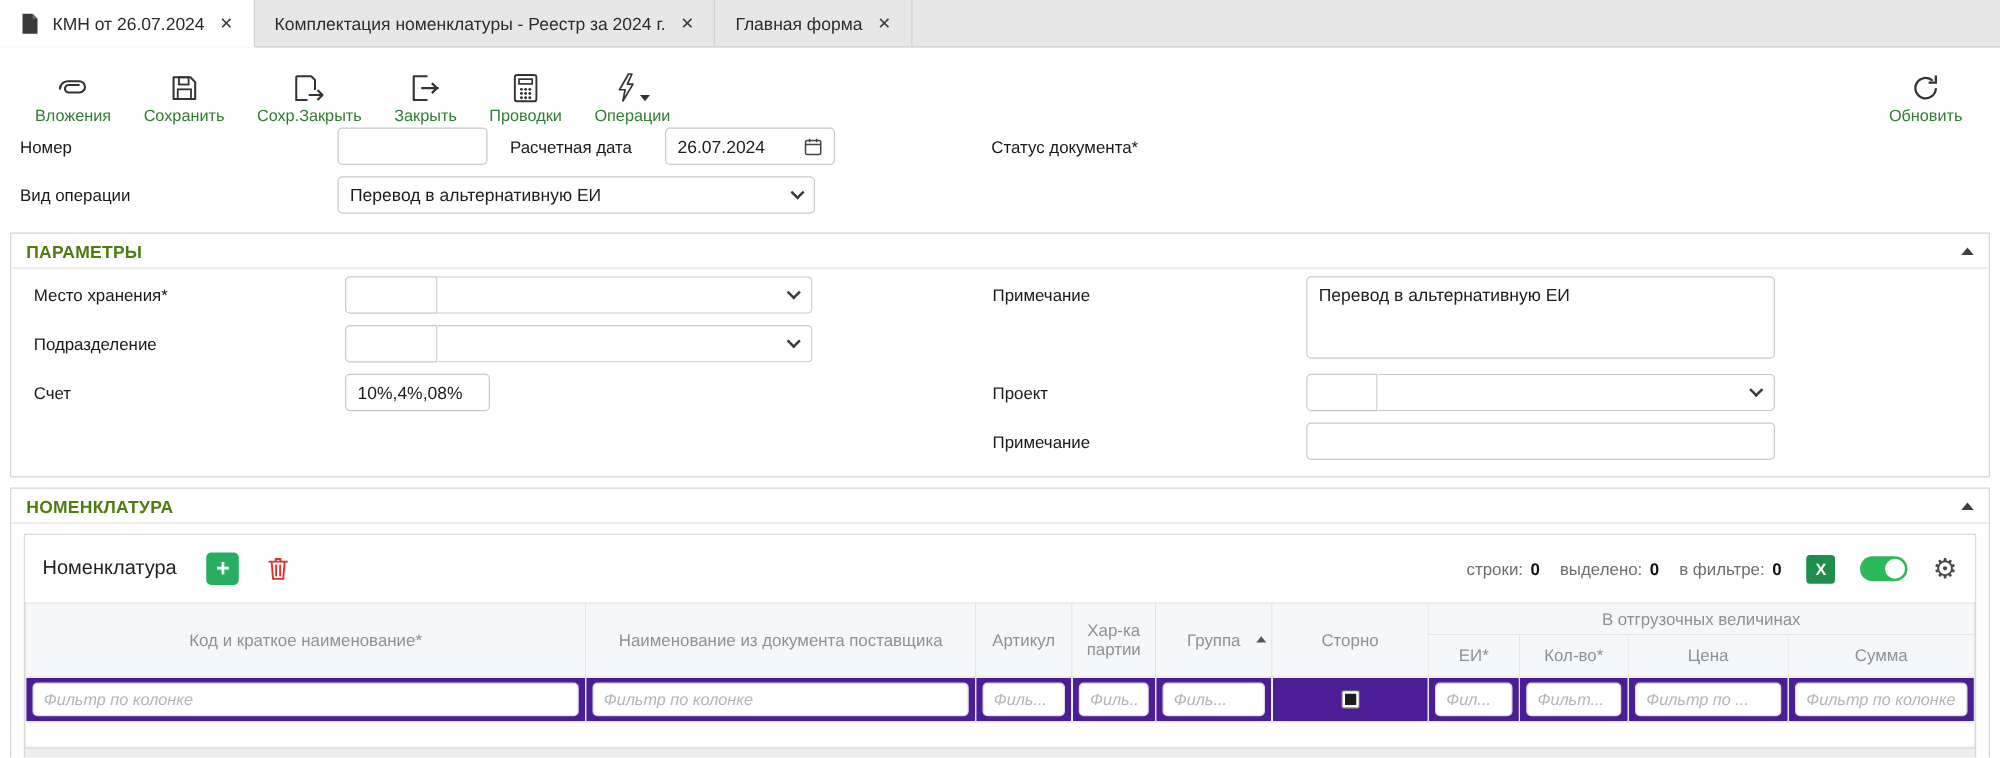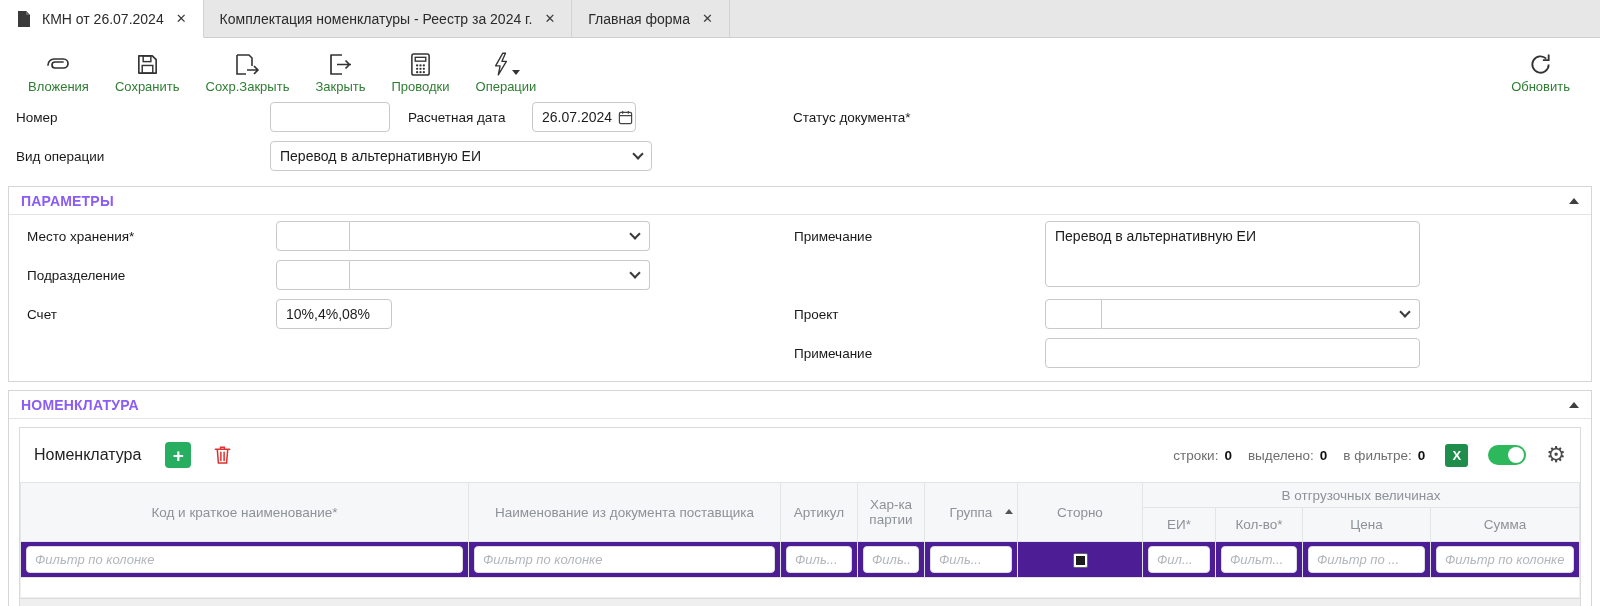--- a/index.html
+++ b/index.html
@@ -7,21 +7,21 @@
   body { background:#fff; font-family:"Liberation Sans", sans-serif; color:#1e1e1e; }
 
   
   .tabbar { display:flex; height:38px; background:#e7e7e7; border-bottom:1px solid #cfcfcf; }
   .tab { display:flex; align-items:center; gap:10px; padding:0 16px; border-right:1px solid #d2d2d2;
          font-size:14px; color:#2b2b2b; cursor:default; }
   .tab.active { background:#fff; border-bottom:1px solid #fff; margin-bottom:-1px;justify-content:flex-end; }
   .tab .close { font-size:13px; color:#3c3c3c; margin-left:2px; }
 
   
-  .toolbar { display:flex; align-items:flex-start; height:58px; padding:12px 26px 0 28px; }
+  .toolbar { display:flex; align-items:flex-start; height:58px; padding:18px 26px 0 28px; }
   .tb-item { display:flex; flex-direction:column; align-items:center; gap:2px; margin-right:26px; cursor:default; }
   .tb-label { font-size:13px; color:#2e7d32; white-space:nowrap; }
   .tb-iconrow { display:flex; align-items:flex-end; height:27px; }
   .tb-refresh { margin-left:auto; margin-right:4px; }
   .caret-down { width:0; height:0; border-left:4px solid transparent; border-right:4px solid transparent;
                 border-top:5px solid #333; margin:0 0 2px 2px; }
 
   
   .lbl { position:absolute; font-size:13.5px; color:#191919; white-space:nowrap; }
   .inp { position:absolute; height:30px; border:1px solid #c9c9c9; border-radius:4px; background:#fff;
@@ -30,21 +30,21 @@
   .chev { width:8px; height:8px; border-right:2px solid #3a3a3a; border-bottom:2px solid #3a3a3a;
           transform:rotate(45deg); margin-top:-4px; flex:none; }
   input.raw { position:absolute; height:30px; border:1px solid #c9c9c9; border-radius:4px; background:#fff;
               font-family:inherit; font-size:14px; color:#1c1c1c; padding:0 9px; }
 
   .form-area { position:relative; height:84px; }
 
   
   .panel { margin:6px 8px 0; border:1px solid #d5d5d5; background:#fff; }
   .panel-header { display:flex; align-items:center; height:28px; padding:0 12px; border-bottom:1px solid #e4e4e4; }
-  .panel-title { font-size:14px; font-weight:bold; color:#8b5cf6; letter-spacing:.2px; }
+  .panel-title { font-size:14px; font-weight:bold; color:#4d7c0f; letter-spacing:.2px; }
   .collapse-up { margin-left:auto; width:0; height:0; border-left:5px solid transparent;
                  border-right:5px solid transparent; border-bottom:6px solid #3f3f3f; cursor:pointer; }
   .params-body { position:relative; height:166px; }
 
   .split { position:absolute; display:flex; }
   .split .part1 { height:30px; border:1px solid #c9c9c9; border-radius:4px 0 0 4px; background:#fff; }
   .split .part2 { height:30px; border:1px solid #c9c9c9; border-left:none; border-radius:0 4px 4px 0;
                   background:#fff; display:flex; align-items:center; justify-content:flex-end; padding:0 10px; }
 
   .btn-light { position:absolute; height:31px; background:#f1f1f1; border:1px solid #c6c6c6; border-radius:4px;
@@ -192,21 +192,21 @@
     </span>
     <span class="tb-label">Обновить</span>
   </div>
 </div>
 
 <div class="form-area">
   <span class="lbl" style="left:16px; top:14px;">Номер</span>
   <input class="raw" style="left: 270px; top: 6px; width: 120px;" value="">
 
   <span class="lbl" style="left:408px; top:14px;">Расчетная дата</span>
-  <div class="inp sel" style="left:532px; top:6px; width:104px;">
+  <div class="inp sel" style="left:532px; top:6px; width:136px;">
     <span>26.07.2024</span>
     <span>
       <svg width="15" height="15" viewBox="0 0 16 16">
           <rect x="1.5" y="2.5" width="13" height="12" rx="1.5" fill="none" stroke="#444" stroke-width="1.3"></rect>
           <path d="M1.5 6h13M5 1v3M11 1v3" stroke="#444" stroke-width="1.3"></path>
         </svg>
     </span>
   </div>
 
   <span class="lbl" style="left:793px; top:14px;">Статус документа*</span>

